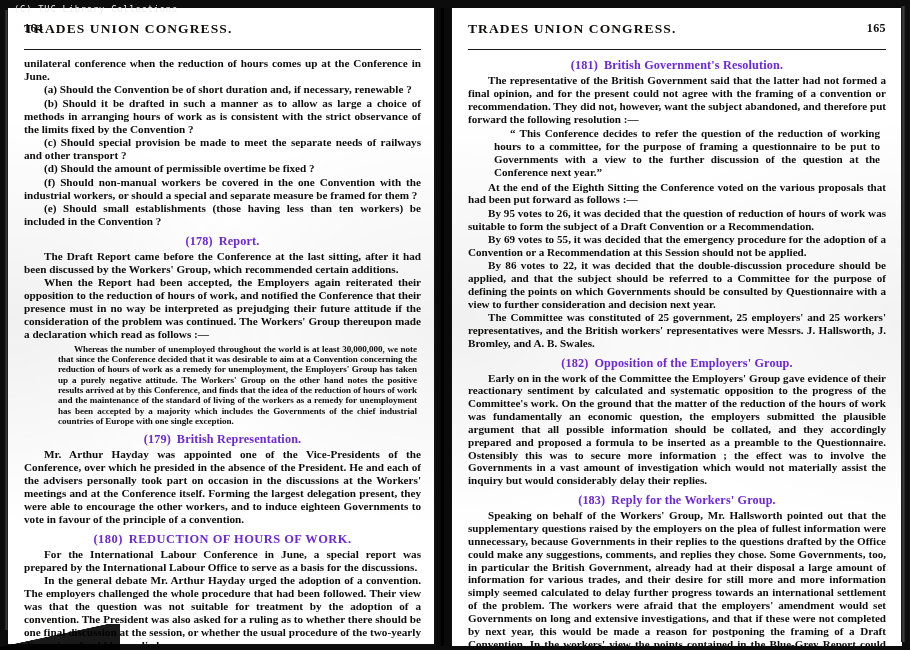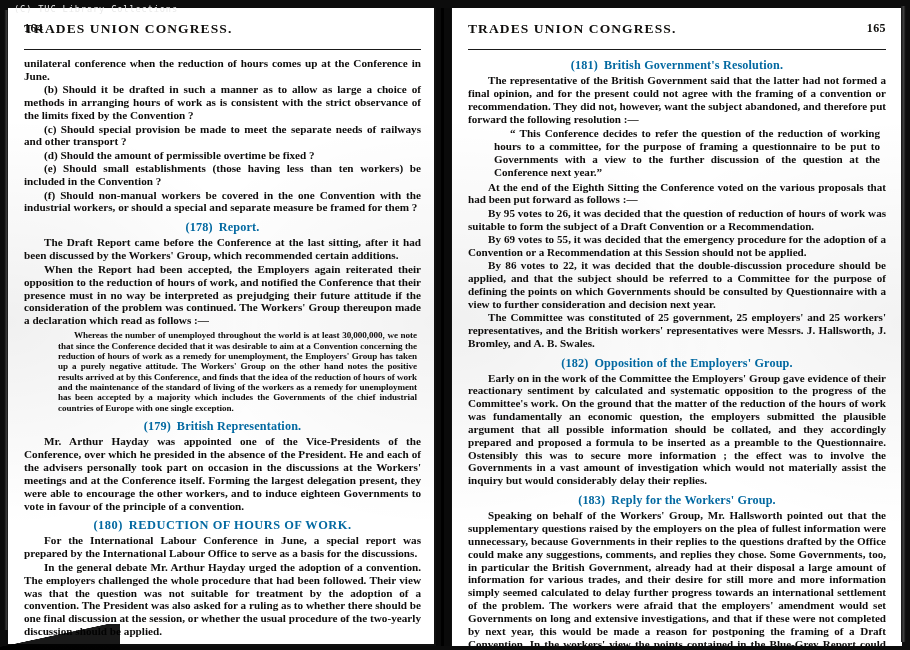--- a/index.html
+++ b/index.html
@@ -108,21 +108,21 @@
     text-indent: 20px;
   }
 
   
   .sec-head {
     text-align: center;
     font-weight: bold;
     font-size: 12.2px;
     line-height: 16px;
     margin: 5px 0 1px 0;
-    color: #0369a1;
+    color: #6d28d9;
     letter-spacing: 0.15px;
   }
   .sec-head .num { margin-right: 6px; }
   .sec-head.caps {
     letter-spacing: 0.5px;
     font-size: 12.4px;
   }
 
   
   .quote-small {
@@ -230,25 +230,26 @@
     <div class="page-inner">
 
       <div class="running-head">
         <div class="rh-folio folio-left">164</div>
         <div class="rh-title">TRADES UNION CONGRESS.</div>
       </div>
       <div class="head-rule"></div>
 
       <div class="body-col">
         <p class="flush">unilateral conference when the reduction of hours comes up at the Conference in June.</p>
+        <p class="item">(a) Should the Convention be of short duration and, if necessary, renewable ?</p>
         <p class="item">(b) Should it be drafted in such a manner as to allow as large a choice of methods in arranging hours of work as is consistent with the strict observance of the limits fixed by the Convention ?</p>
         <p class="item">(c) Should special provision be made to meet the separate needs of railways and other transport ?</p>
         <p class="item">(d) Should the amount of permissible overtime be fixed ?</p>
+        <p class="item">(f) Should non-manual workers be covered in the one Convention with the industrial workers, or should a special and separate measure be framed for them ?</p>
         <p class="item">(e) Should small establishments (those having less than ten workers) be included in the Convention ?</p>
-        <p class="item">(f) Should non-manual workers be covered in the one Convention with the industrial workers, or should a special and separate measure be framed for them ?</p>
 
         <div class="sec-head">
           <span class="num">(178)</span><span>Report.</span>
         </div>
         <p class="para">The Draft Report came before the Conference at the last sitting, after it had been discussed by the Workers' Group, which recommended certain additions.</p>
         <p class="para">When the Report had been accepted, the Employers again reiterated their opposition to the reduction of hours of work, and notified the Conference that their presence must in no way be interpreted as prejudging their future attitude if the consideration of the problem was continued. The Workers' Group thereupon made a declaration which read as follows :—</p>
 
         <div class="quote-small">
           <p>Whereas the number of unemployed throughout the world is at least 30,000,000, we note that since the Conference decided that it was desirable to aim at a Convention concerning the reduction of hours of work as a remedy for unemployment, the Employers' Group has taken up a purely negative attitude. The Workers' Group on the other hand notes the positive results arrived at by this Conference, and finds that the idea of the reduction of hours of work and the maintenance of the standard of living of the workers as a remedy for unemployment has been accepted by a majority which includes the Governments of the chief industrial countries of Europe with one single exception.</p>
         </div>

